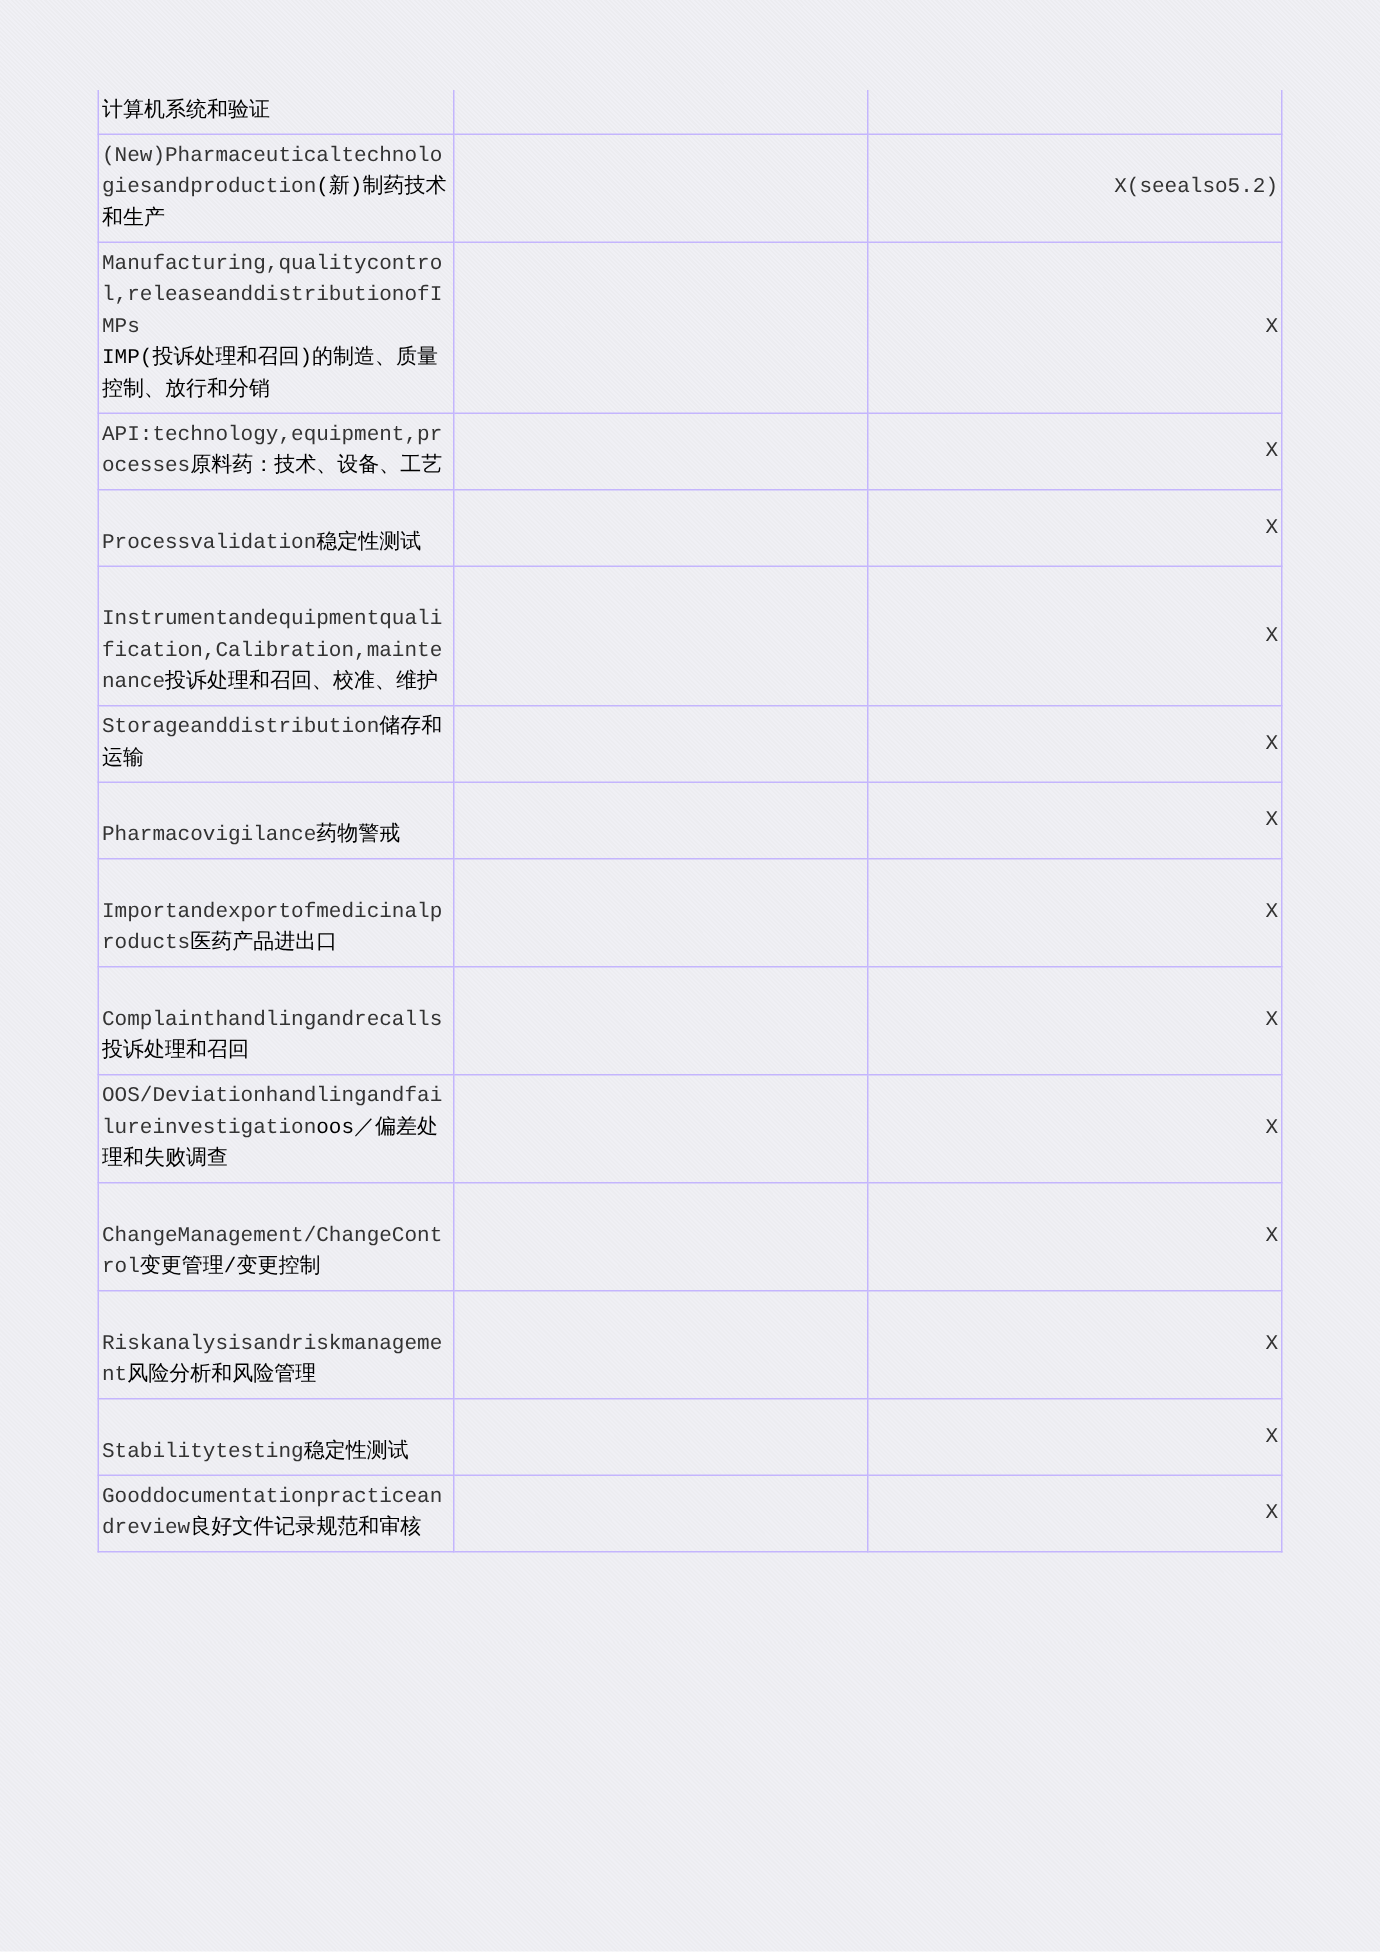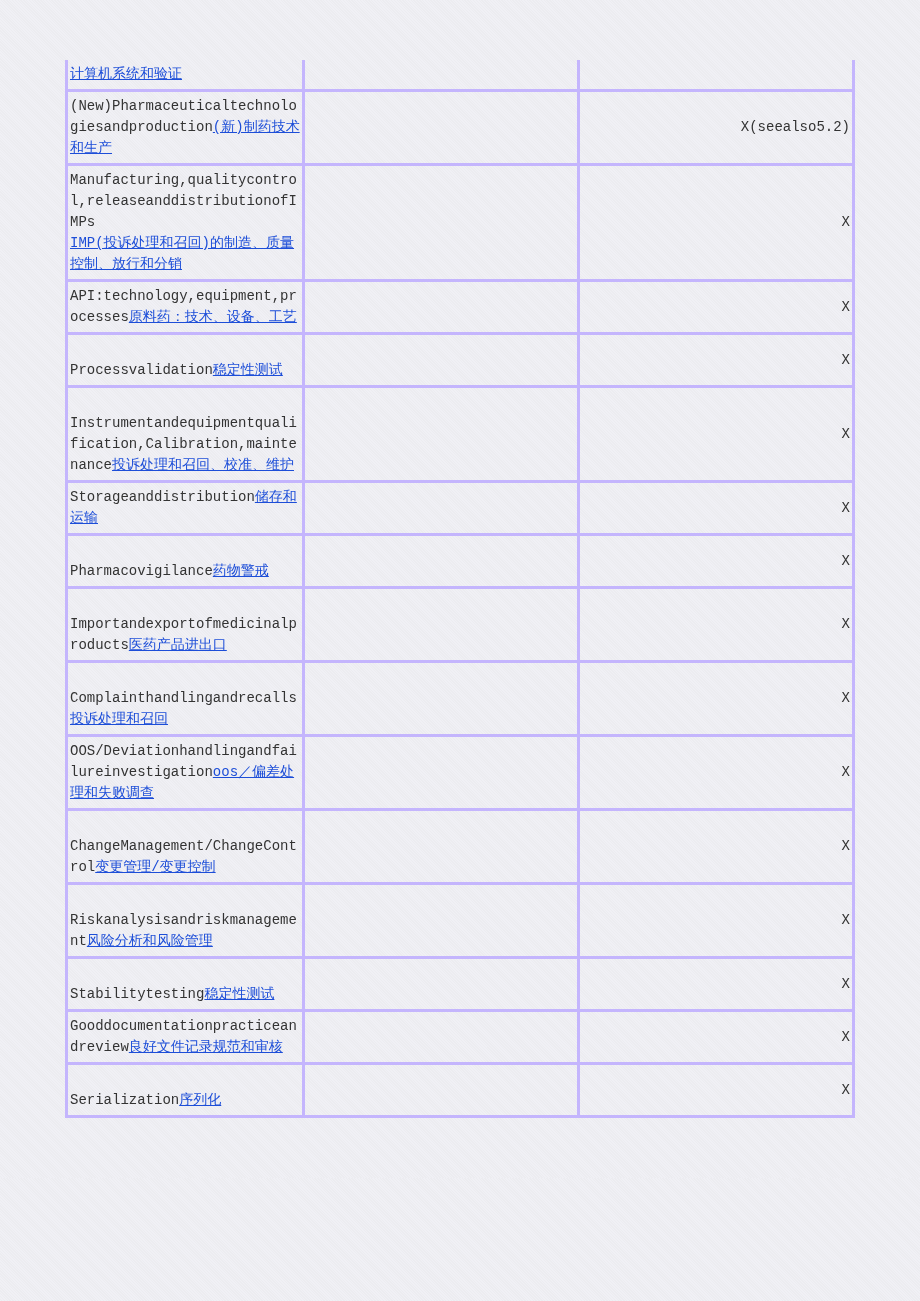--- a/index.html
+++ b/index.html
@@ -15,41 +15,40 @@
       padding: 60px 65px;
       font-size: 14px;
       color: #333;
     }
     table {
       border-collapse: collapse;
       width: 100%;
       table-layout: fixed;
     }
     td {
-      border: 3px solid #c4b5fd;
+      border: 1px solid #c4b5fd;
       padding: 4px 2px;
       vertical-align: top;
       word-wrap: break-word;
       overflow-wrap: anywhere;
       line-height: 1.5;
     }
     td.col1 {
       width: 30%;
     }
     td.col2 {
       width: 35%;
     }
     td.col3 {
       width: 35%;
       text-align: right;
       vertical-align: middle;
     }
     .cn {
-      color: #1d4ed8;
-      text-decoration: underline;
+      color: #000000;
     }
     .en {
       color: #333;
     }
     .pre-space {
       white-space: pre-wrap;
     }
   </style>
 </head>
 <body>
@@ -133,20 +132,14 @@
         <td class="col1 pre-space"><span class="en">
 Stabilitytesting</span><span class="cn">稳定性测试</span></td>
         <td class="col2"></td>
         <td class="col3">X</td>
       </tr>
       <tr>
         <td class="col1 pre-space"><span class="en">Gooddocumentationpracticeandreview</span><span class="cn">良好文件记录规范和审核</span></td>
         <td class="col2"></td>
         <td class="col3">X</td>
       </tr>
-      <tr>
-        <td class="col1 pre-space"><span class="en">
-Serialization</span><span class="cn">序列化</span></td>
-        <td class="col2"></td>
-        <td class="col3">X</td>
-      </tr>
     </tbody>
 </table>
 
 </body></html>

